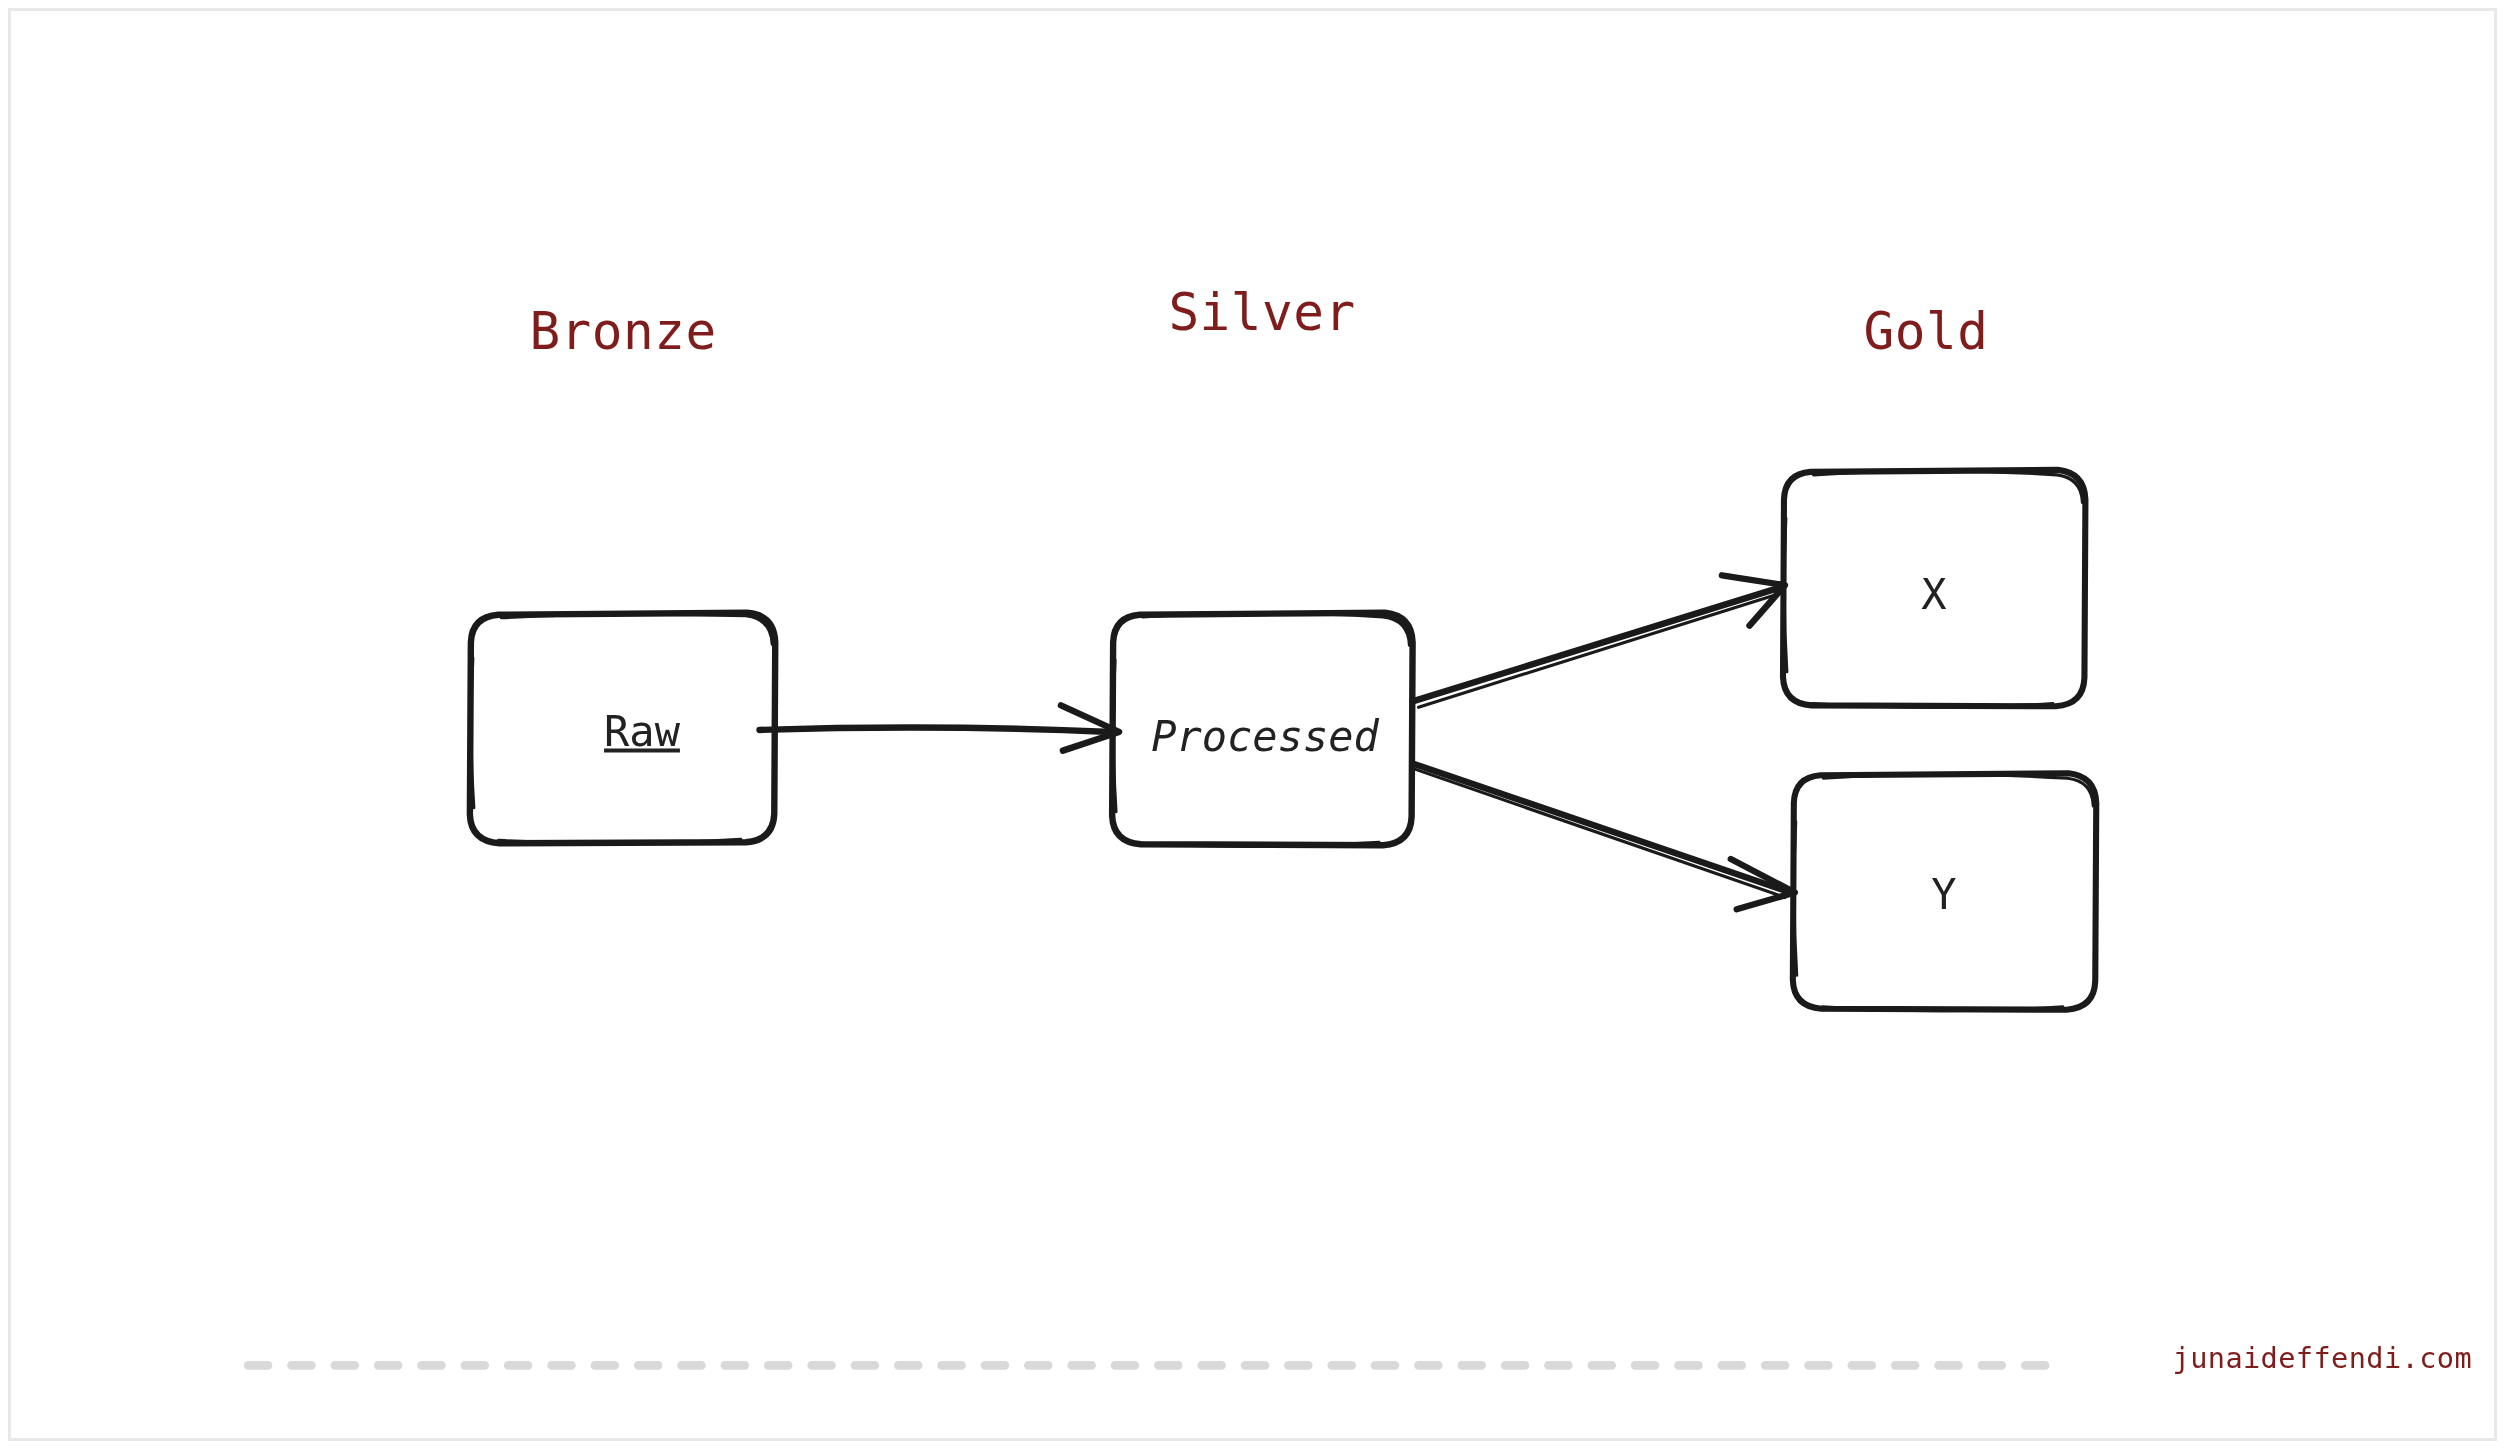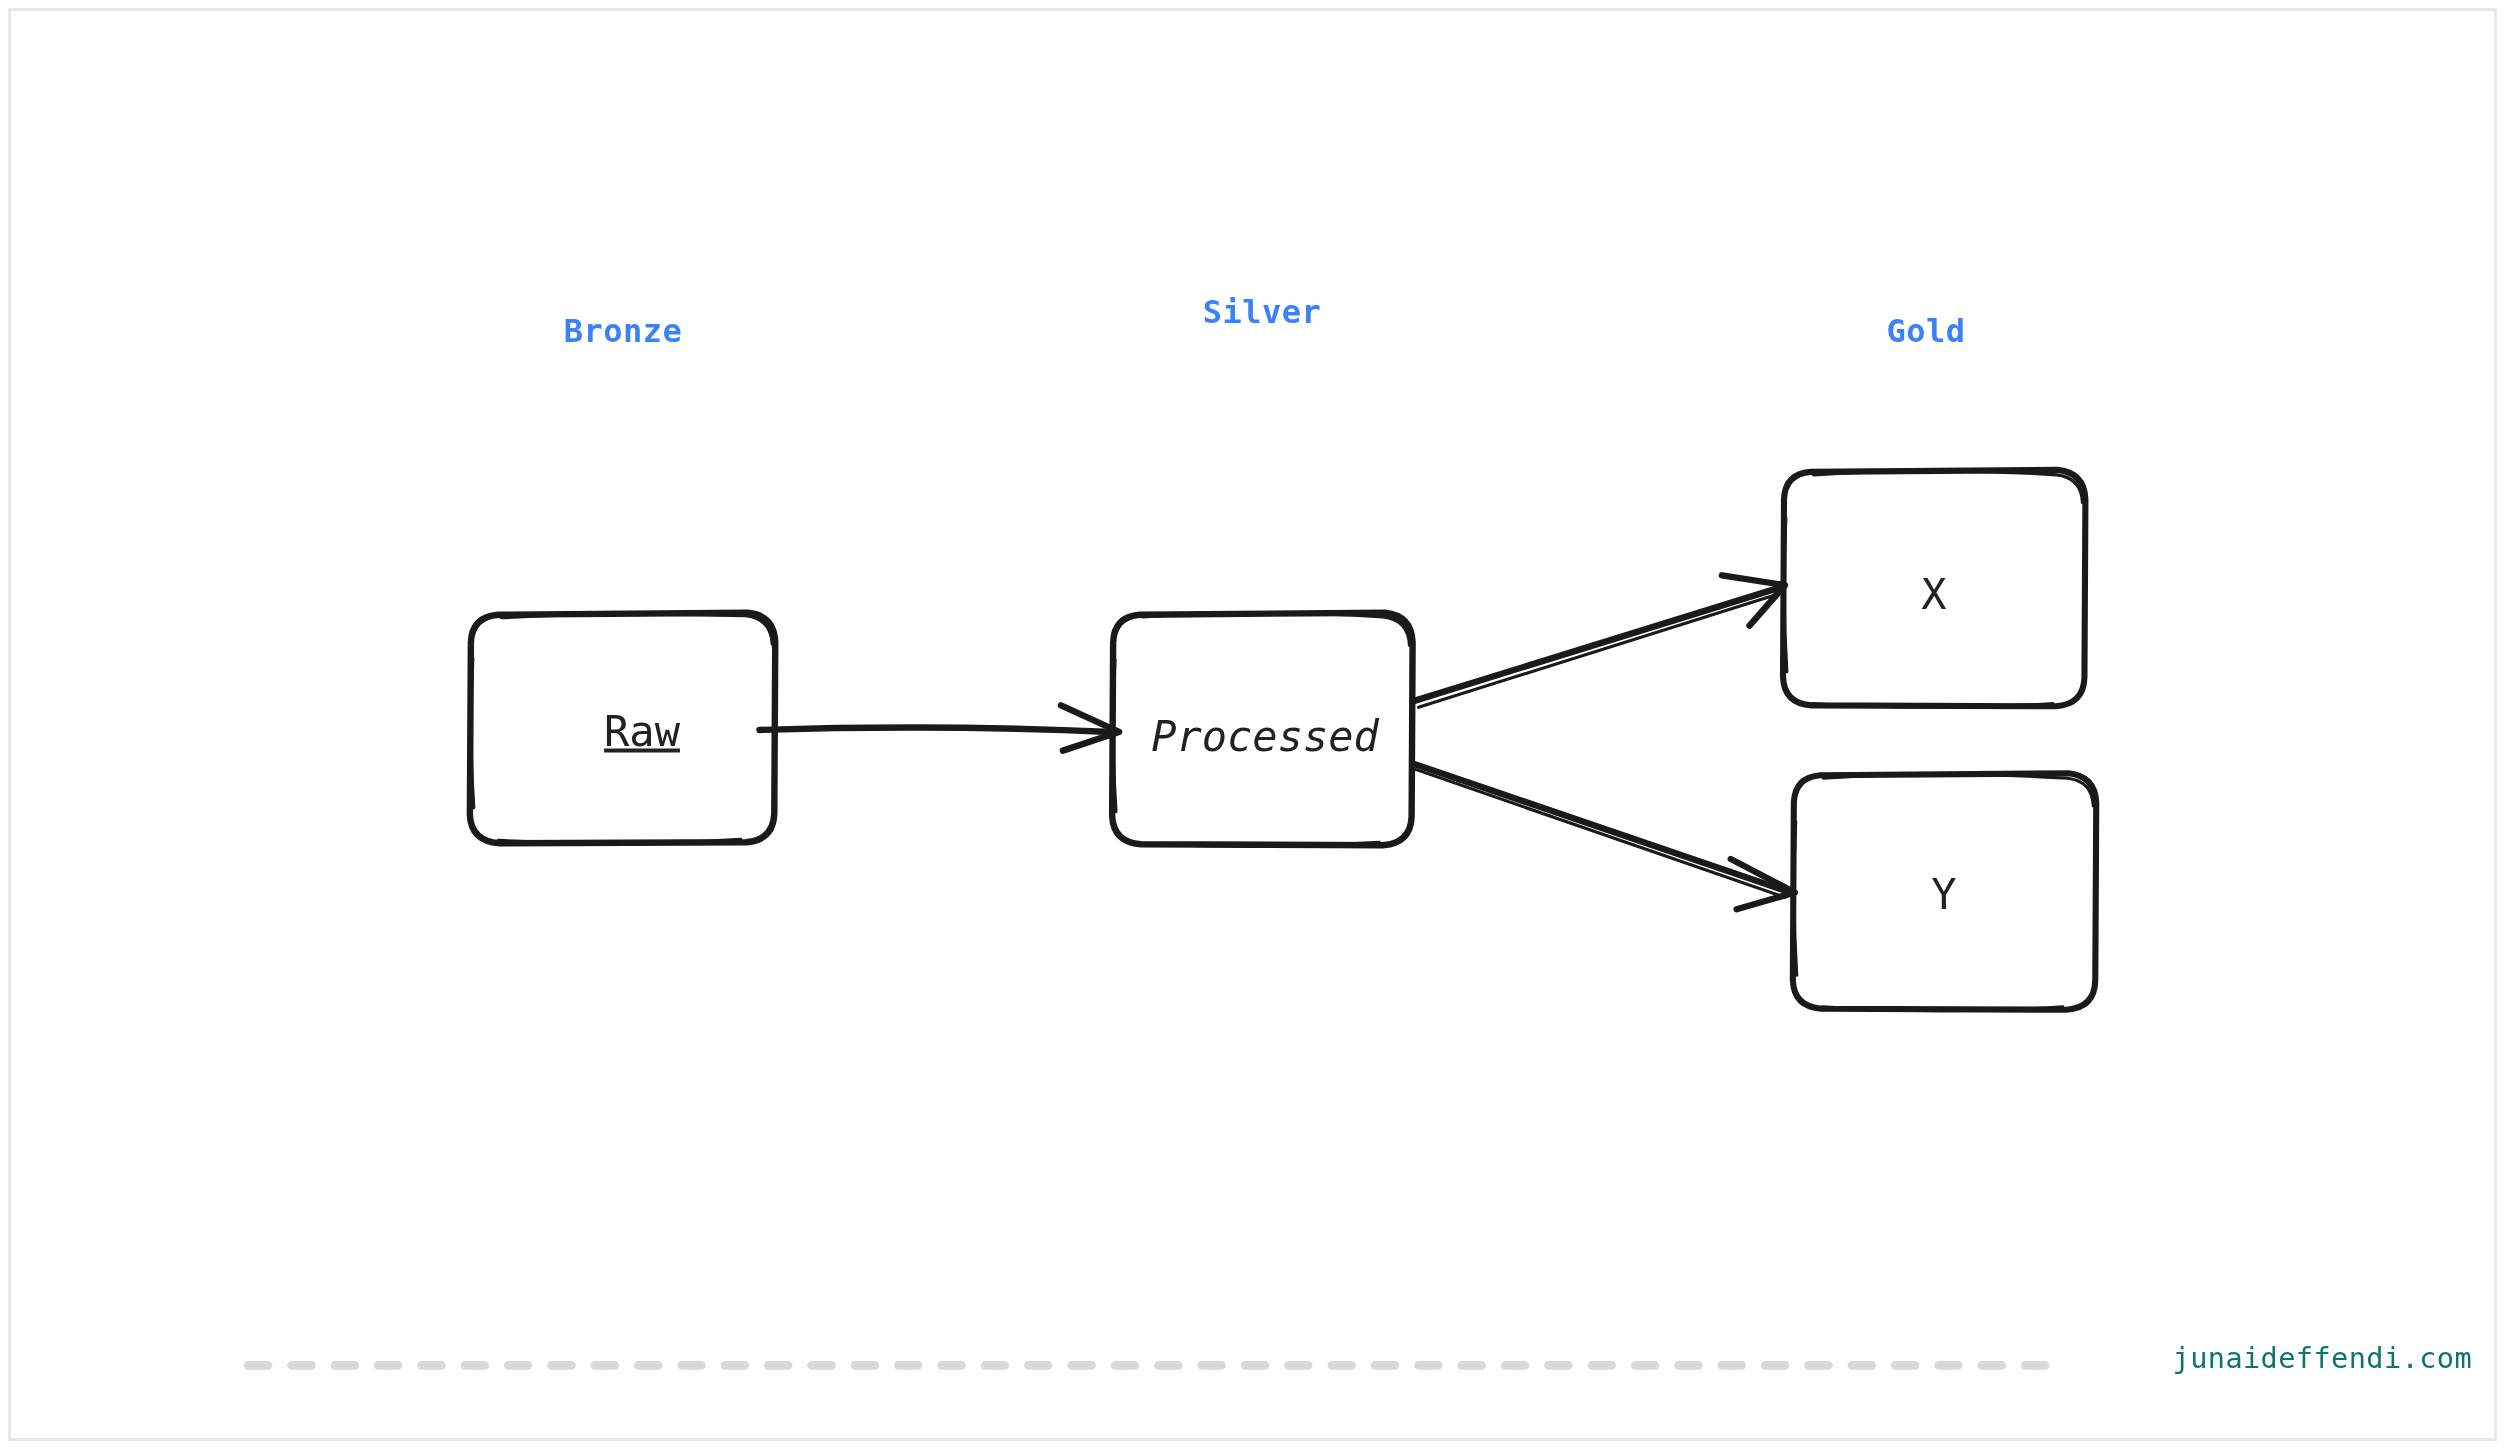--- a/index.html
+++ b/index.html
@@ -32,23 +32,23 @@
   #diagram-svg {
     position: absolute;
     left: 0;
     top: 0;
     width: 2509px;
     height: 1455px;
   }
   .col-heading {
     position: absolute;
     font-family: "DejaVu Sans Mono", monospace;
-    font-size: 32px;
-    font-weight: 700;
-    color: #3b82f6;
+    font-size: 51px;
+    font-weight: 400;
+    color: #7f1d1d;
     letter-spacing: 0.5px;
     white-space: nowrap;
     transform: translate(-50%, -50%);
     text-align: center;
   }
   .node-label {
     position: absolute;
     font-family: "DejaVu Sans Mono", monospace;
     font-size: 42px;
     font-weight: 400;
@@ -56,21 +56,21 @@
     white-space: nowrap;
     transform: translate(-50%, -50%);
     text-align: center;
   }
   #footer-url {
     position: absolute;
     right: 37px;
     top: 1341px;
     font-family: "DejaVu Sans Mono", monospace;
     font-size: 28.6px;
-    color: #0f766e;
+    color: #7f1d1d;
     letter-spacing: 0.4px;
     white-space: nowrap;
   }
 </style>
 </head>
 <body>
 
 <div id="canvas">
 
   <div id="frame"></div>

